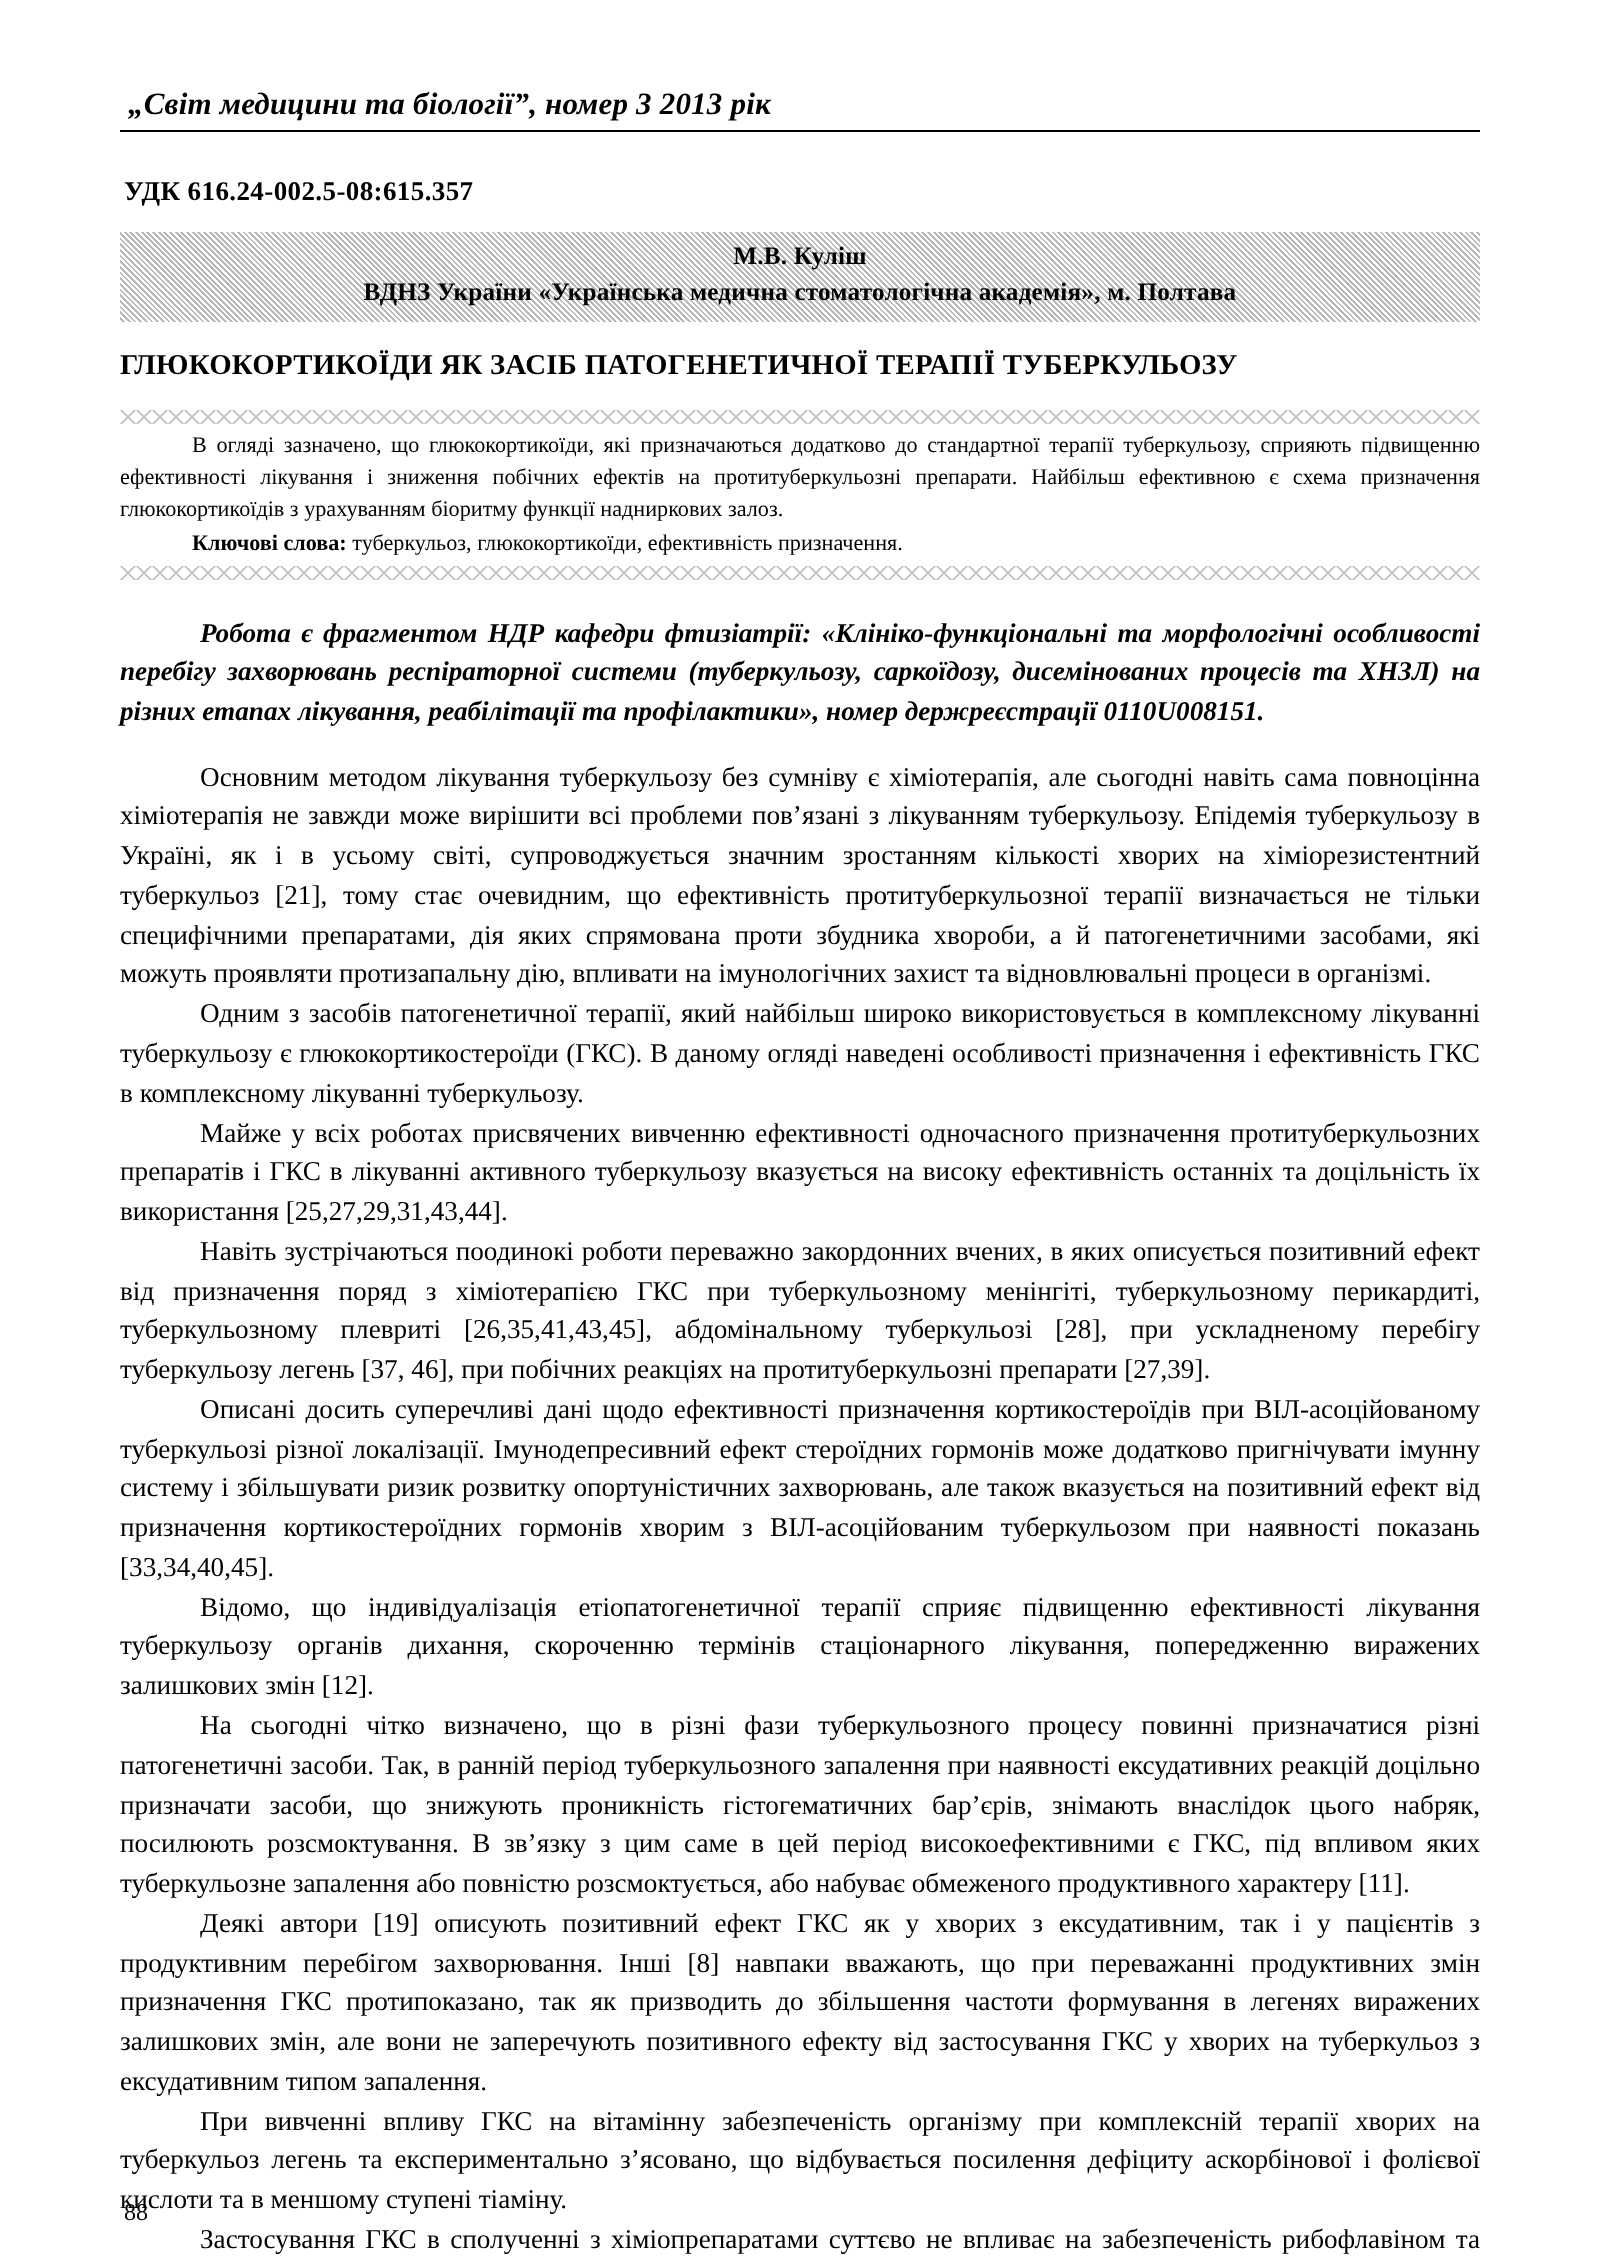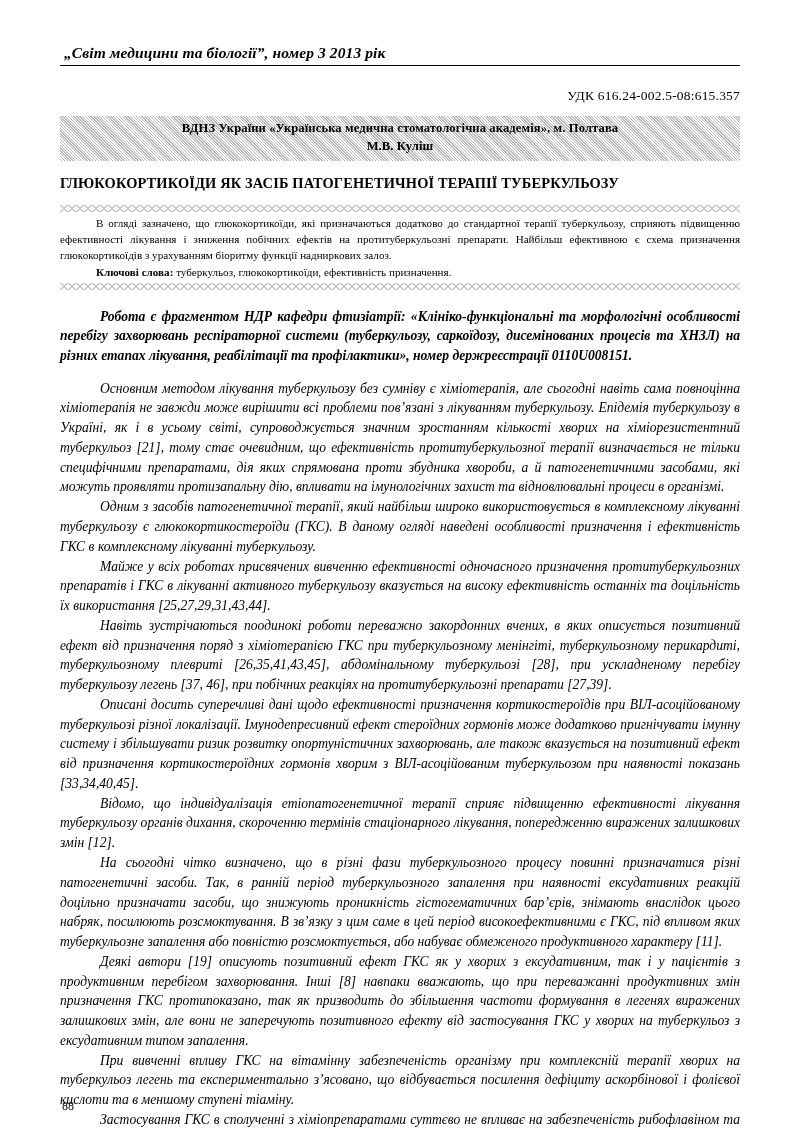--- a/index.html
+++ b/index.html
@@ -35,25 +35,24 @@
     white-space: nowrap;
   }
   .head-rule {
     border: 0;
     border-top: 1.6px solid #000;
     margin: 0 0 22px 0;
   }
 
   
   .udc {
-    font-weight: normal;
+    font-weight: bold;
     font-size: 13.5px;
     margin: 0 0 12px 2px;
     letter-spacing: 0.2px;
-    text-align: right;
   }
 
   
   .author-band {
     background-color: #f2f2f2;
     background-image: repeating-linear-gradient(
         45deg,
         #ffffff 0px, #ffffff 1px,
         #b9b9b9 1px, #b9b9b9 2px);
     text-align: center;
@@ -124,21 +123,20 @@
   }
 
   
   .body-text p {
     margin: 0;
     font-size: 13.6px;
     line-height: 1.455;
     text-align: justify;
     text-indent: 40px;
     hyphens: none;
-    font-style: italic;
   }
 
   
   .folio {
     position: absolute;
     left: 62px;
     bottom: 18px;
     font-size: 12px;
   }
 </style>
@@ -146,22 +144,22 @@
 <body>
 
 <div class="page">
 
   <div class="running-head">„Світ медицини та біології”, номер 3 2013 рік</div>
   <hr class="head-rule">
 
   <div class="udc">УДК 616.24-002.5-08:615.357</div>
 
   <div class="author-band">
+    <div class="line">М.В. Куліш</div>
     <div class="line">ВДНЗ України  «Українська медична стоматологічна академія», м. Полтава</div>
-    <div class="line">М.В. Куліш</div>
   </div>
 
   <div class="article-title">ГЛЮКОКОРТИКОЇДИ ЯК ЗАСІБ ПАТОГЕНЕТИЧНОЇ ТЕРАПІЇ ТУБЕРКУЛЬОЗУ</div>
 
   <div class="zigzag"></div>
   <div class="abstract">
     <p><span class="abs-body">В огляді зазначено, що глюкокортикоїди, які призначаються додатково до стандартної терапії туберкульозу, сприяють підвищенню ефективності лікування і зниження побічних ефектів на протитуберкульозні препарати. Найбільш ефективною є схема призначення глюкокортикоїдів з урахуванням біоритму функції надниркових залоз.</span></p>
     <p class="keywords"><span class="kw-label">Ключові слова:</span><span class="kw-body"> туберкульоз, глюкокортикоїди, ефективність призначення.</span></p>
   </div>
   <div class="zigzag"></div>

